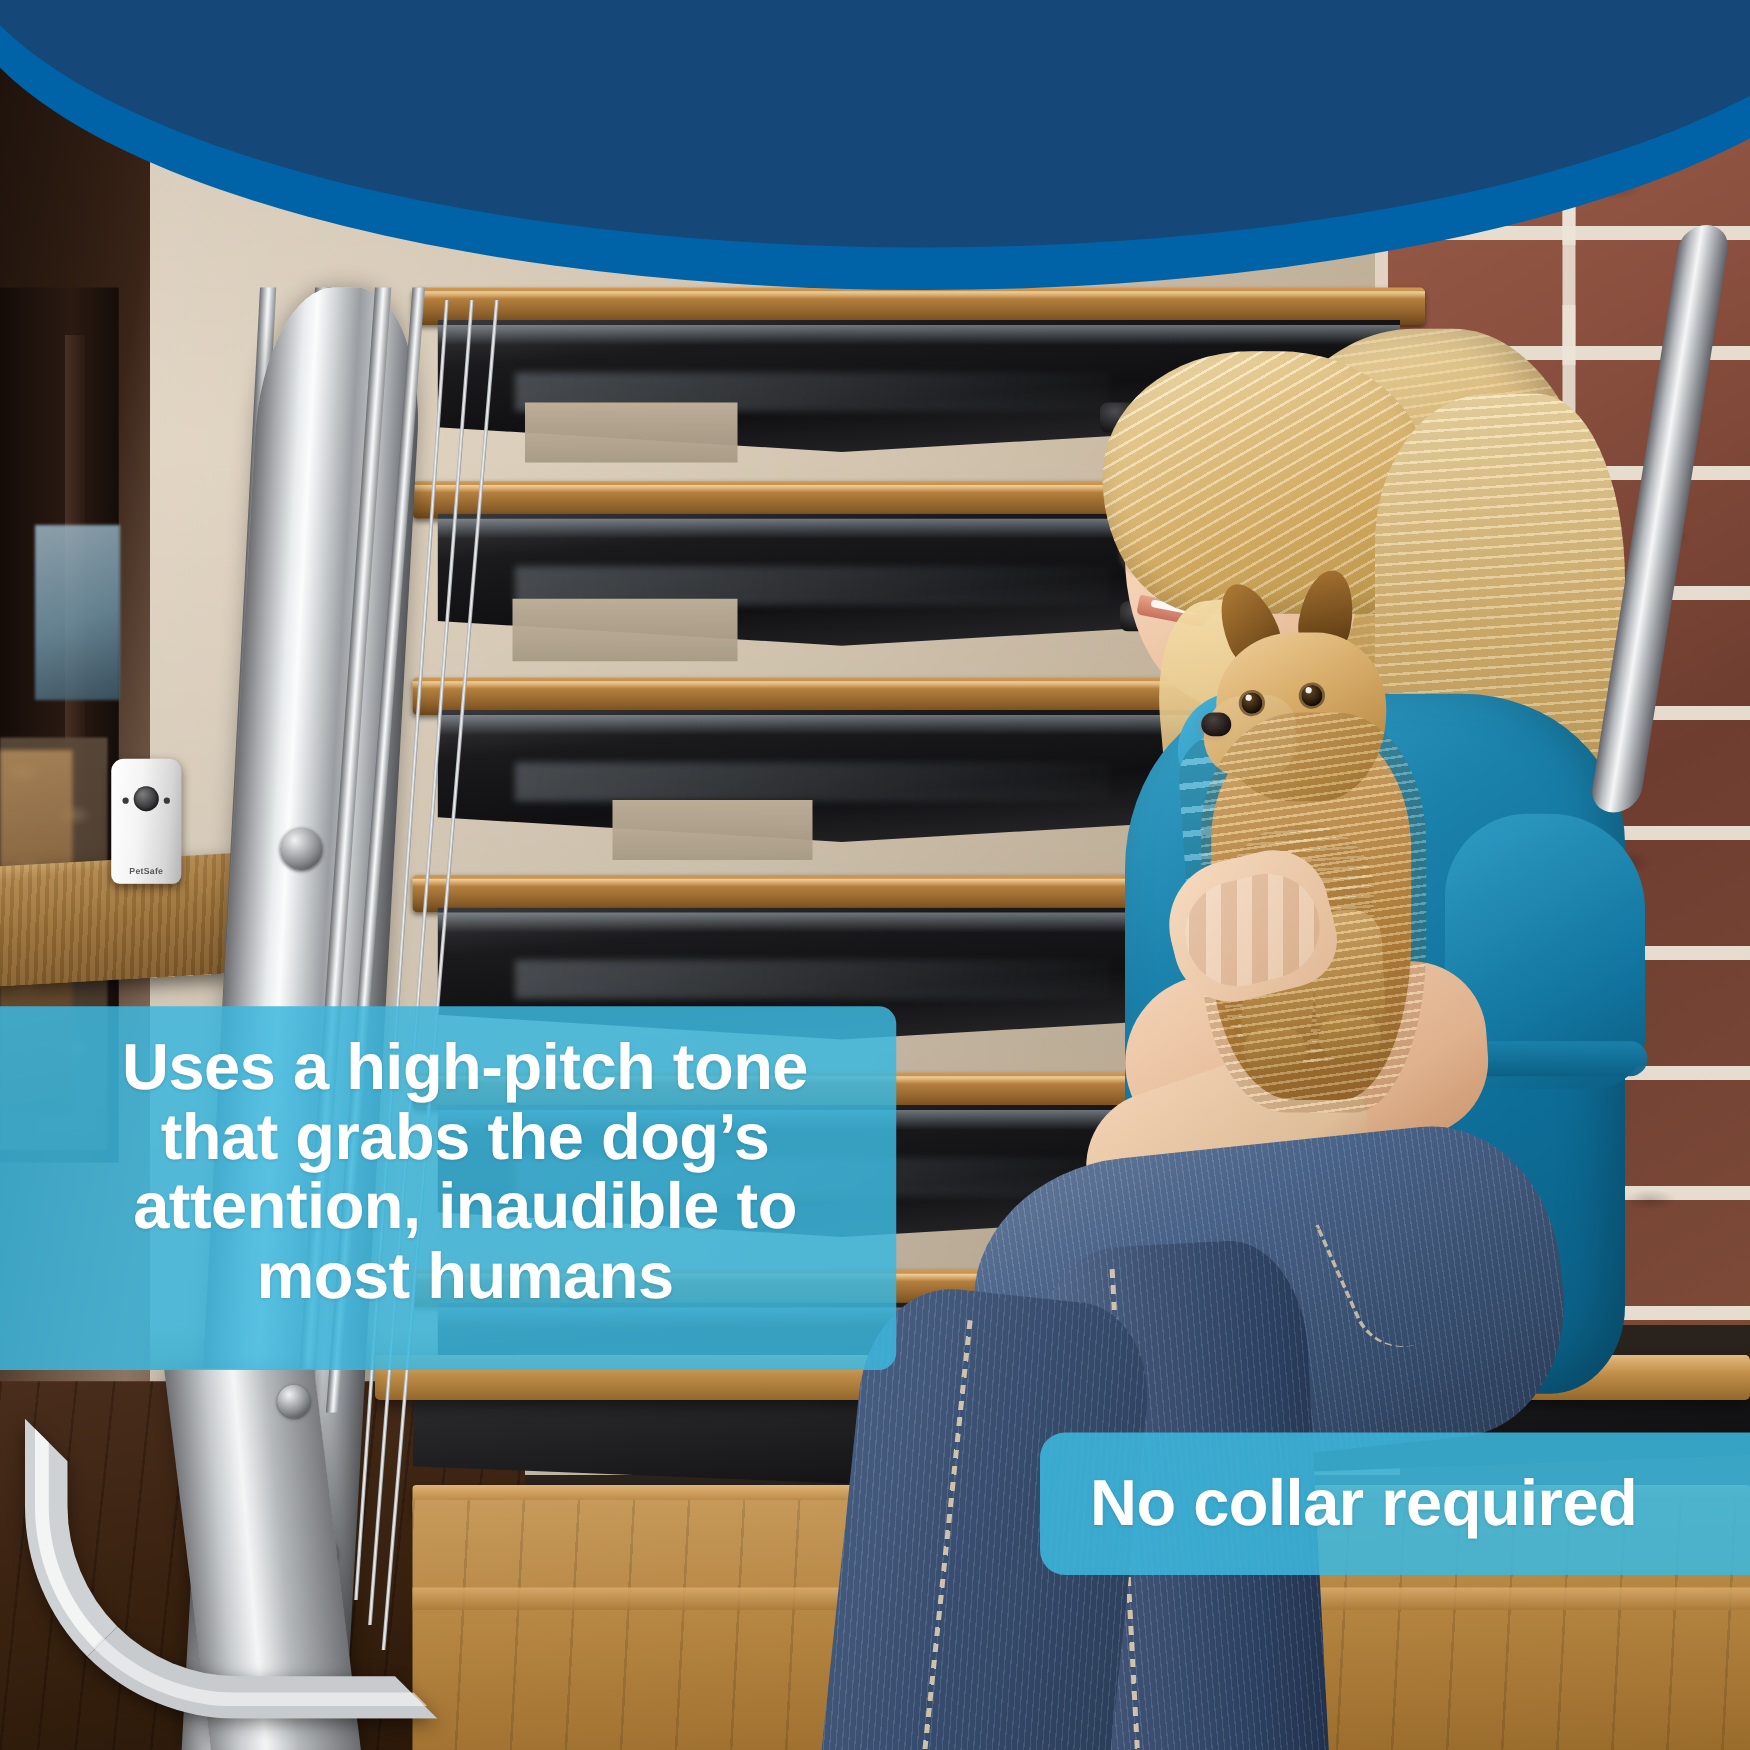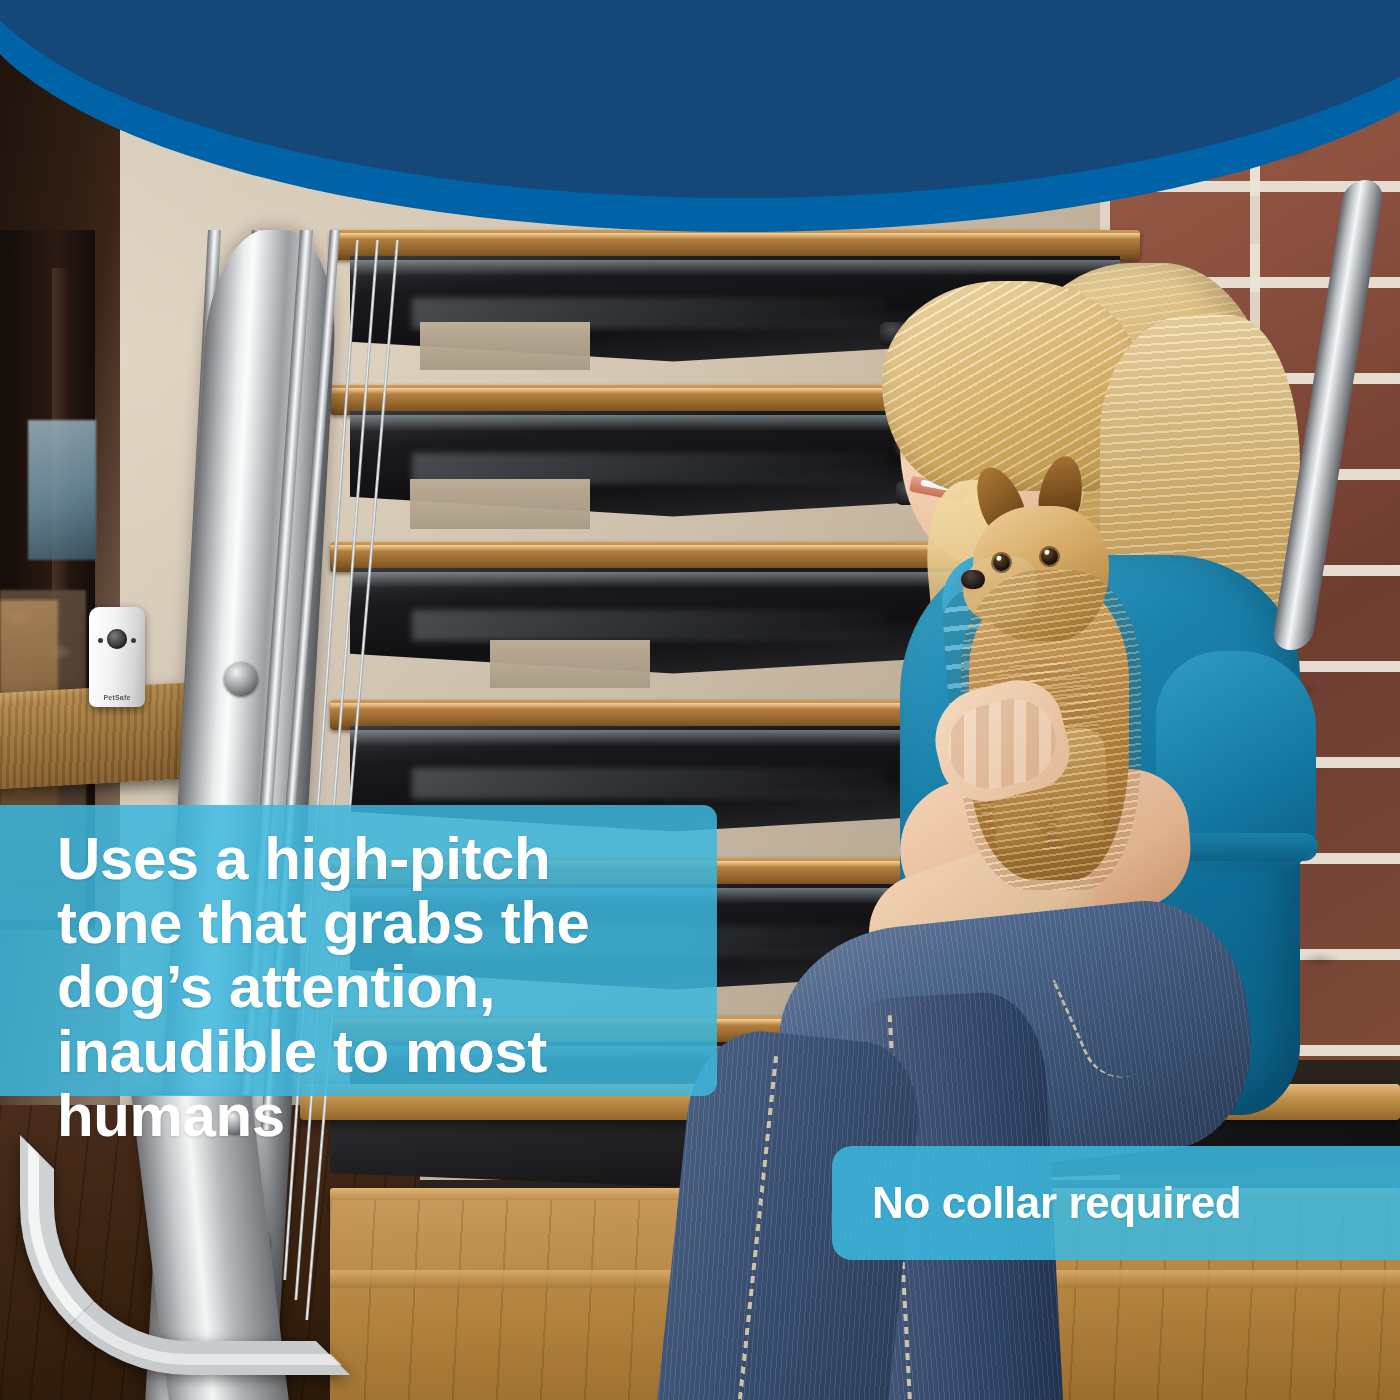--- a/index.html
+++ b/index.html
@@ -500,35 +500,36 @@
   }
 
   
   .callout-main{
     position:absolute; left:0; top:805px; width:717px; height:291px;
     background:rgba(60,183,221,.86);
     border-radius:0 14px 14px 0;
     padding:22px 30px 0 57px;
   }
   .callout-main p{
-    font-size:60px; line-height:1.07; font-weight:bold; color:#ffffff;
+    font-size:52px; line-height:1.07; font-weight:bold; color:#ffffff;
     letter-spacing:-.4px;
     text-shadow:0 1px 3px rgba(0,0,0,.14);
+    text-align:center;
   }
 
   
   .callout-sub{
     position:absolute; left:832px; top:1146px; width:568px; height:114px;
     background:rgba(60,183,221,.88);
     border-radius:20px 0 0 20px;
     display:flex; align-items:center;
     padding-left:40px;
   }
   .callout-sub p{
-    font-size:44px; font-weight:bold; color:#ffffff;
+    font-size:52px; font-weight:bold; color:#ffffff;
     letter-spacing:-.4px; white-space:nowrap;
     text-shadow:0 1px 3px rgba(0,0,0,.14);
   }
 </style>
 </head>
 <body>
 
 <div id="stage">
 
   <div class="photo">

